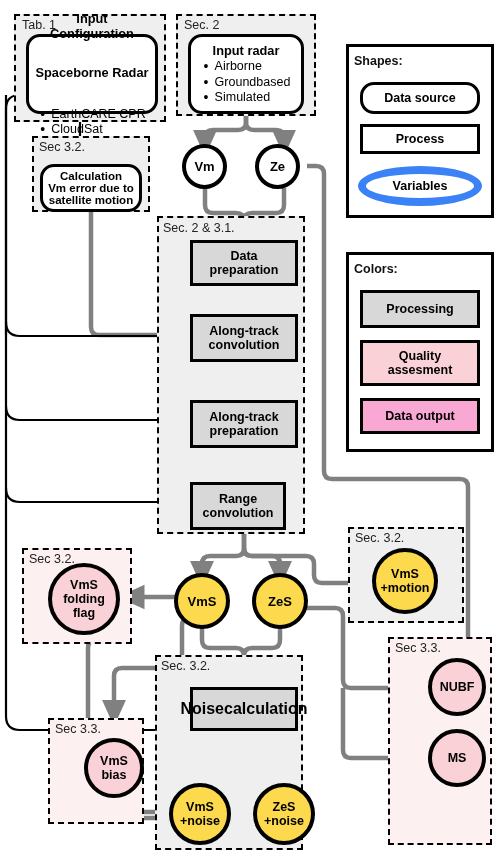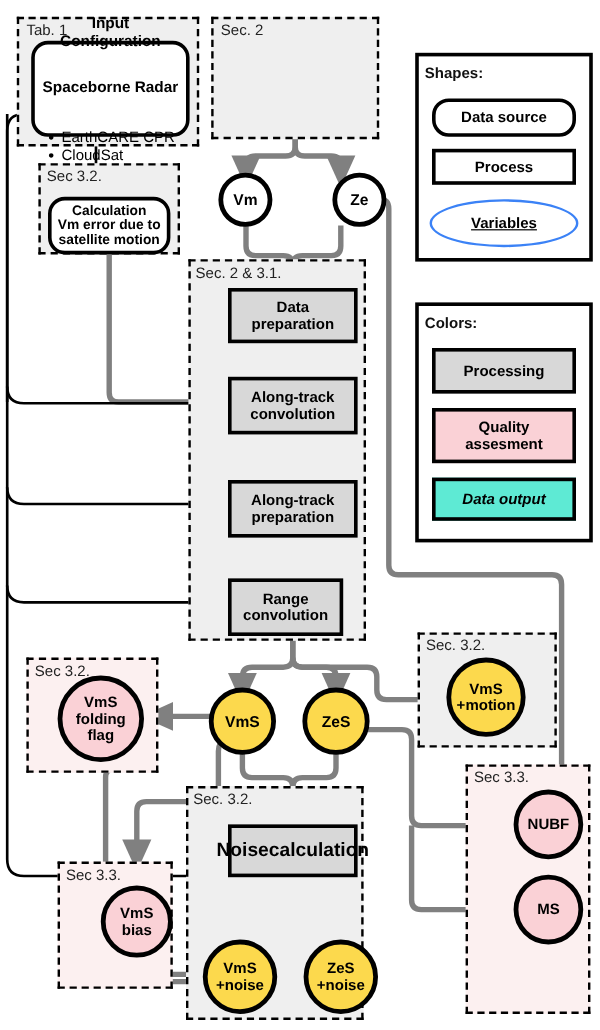--- a/index.html
+++ b/index.html
@@ -17,27 +17,27 @@
   
   .panel{position:absolute;border:3px solid #000;background:#fff;box-sizing:border-box;}
   .panel-title{position:absolute;font-size:12.5px;font-weight:bold;color:#111;}
 
   
   .node{position:absolute;box-sizing:border-box;display:flex;align-items:center;
         justify-content:center;text-align:center;font-weight:bold;color:#000;}
   .rounded{border:3.5px solid #000;border-radius:14px;background:#fff;}
   .rect{border:3px solid #000;background:#d5d5d5;}
   .rect.white{background:#fff;}
-  .rect.yellow{background:#5eead4;font-style:italic;}
+  .rect.yellow{background:#f9a8d4;}
   .rect.pinkfill{background:#fad1d6;}
   .rect.grayfill{background:#d8d8d8;}
   .circle{border:4px solid #000;border-radius:50%;background:#fff;}
   .circle.yellow{background:#fcd94d;}
   .circle.pinkfill{background:#fad1d6;}
-  .ellipse{border:2px solid #3b82f6;border-radius:50%;background:#fff;text-decoration:underline;}
+  .ellipse{border:8px solid #3b82f6;border-radius:50%;background:#fff;}
   .bullets{text-align:left;font-weight:normal;font-size:12.5px;margin:0;padding:0;
            list-style:none;}
   .bullets li{position:relative;padding-left:13px;line-height:1.22;}
   .bullets li:before{content:"\2022";position:absolute;left:2px;top:-1px;
                      font-size:14px;line-height:1.22;}
   .nodehead{font-weight:bold;font-size:12.8px;line-height:1.2;text-align:center;}
 
   
   svg.wires{position:absolute;left:0;top:0;width:500px;height:858px;
             pointer-events:none;}
@@ -144,31 +144,39 @@
 
   <div class="node rounded" style="left:26px;top:34px;width:132px;height:80px;padding:5px 6px;flex-direction:column;gap:24px;">
     <div class="nodehead">Input Configuration</div>
     <div class="nodehead">Spaceborne Radar</div>
     <ul class="bullets" style="margin-top:2px;">
       <li>EarthCARE CPR</li>
       <li>CloudSat</li>
     </ul>
   </div>
 
+  <div class="node rounded" style="left:188px;top:34px;width:116px;height:80px;padding:5px 6px;flex-direction:column;">
+    <div class="nodehead">Input radar</div>
+    <ul class="bullets" style="margin-top:1px;">
+      <li>Airborne</li>
+      <li>Groundbased</li>
+      <li>Simulated</li>
+    </ul>
+  </div>
 
   <div class="node rounded" style="left:40px;top:164px;width:102px;height:48px;flex-direction:column;font-size:11.5px;">
     <div>Calculation</div>
     <div>Vm error due to</div>
     <div>satellite motion</div>
   </div>
 
   <div class="node circle" style="left:182px;top:144px;width:45px;height:45px;font-size:13px;">
     <span>Vm</span>
   </div>
-  <div class="node circle" style="left:277px;top:144px;width:45px;height:45px;font-size:13px;">
+  <div class="node circle" style="left:255px;top:144px;width:45px;height:45px;font-size:13px;">
     <span>Ze</span>
   </div>
 
   <div class="node rect grayfill" style="left:190px;top:240px;width:108px;height:46px;flex-direction:column;font-size:12.5px;">
     <div>Data</div>
     <div>preparation</div>
   </div>
 
   <div class="node rect grayfill" style="left:190px;top:314px;width:108px;height:48px;flex-direction:column;font-size:12.5px;">
     <div>Along-track</div>

